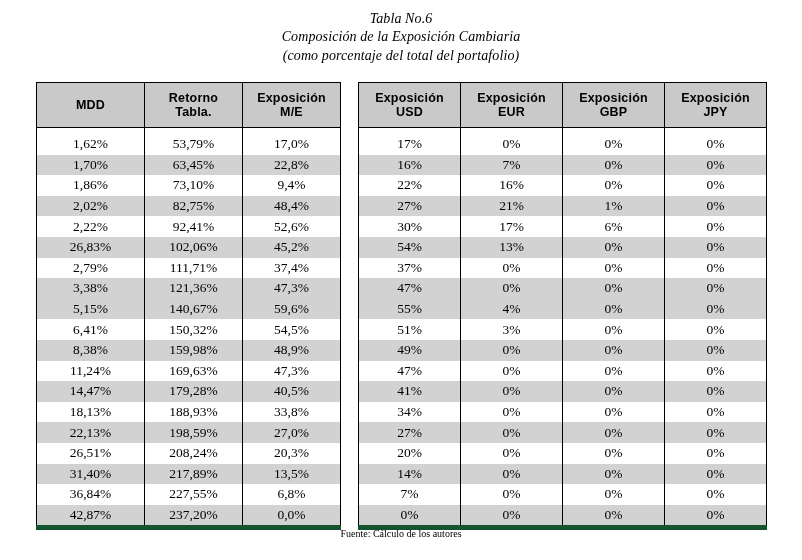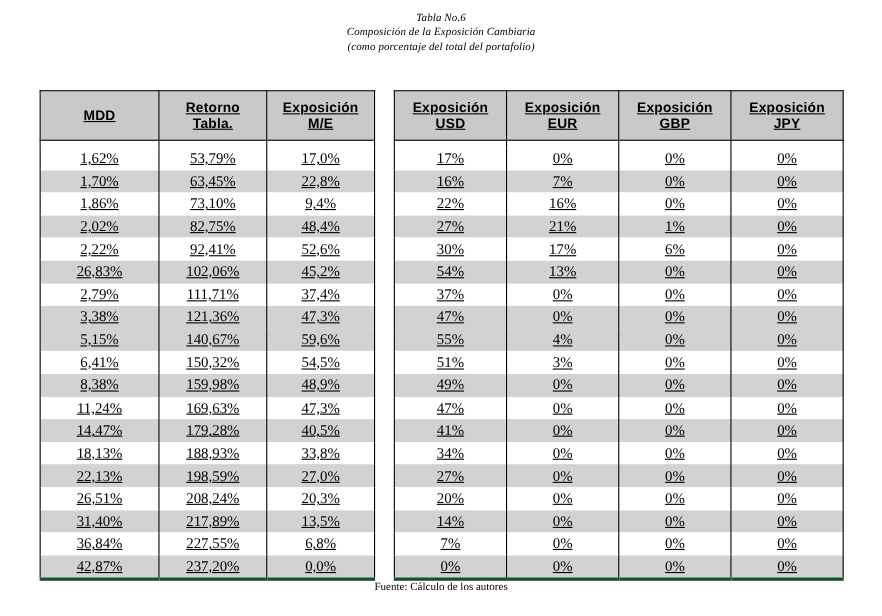--- a/index.html
+++ b/index.html
@@ -20,35 +20,34 @@
     height: 560px;
     box-sizing: border-box;
   }
   .title-block {
     text-align: center;
     padding-top: 10px;
     line-height: 1.32;
   }
   .title-line {
     font-style: italic;
-    font-size: 10px;
+    font-size: 14px;
     letter-spacing: 0.1px;
   }
   .table-wrap {
     position: absolute;
     left: 36px;
     top: 82px;
     width: 730px;
   }
   table.maintable {
     border-collapse: collapse;
     width: 730px;
     table-layout: fixed;
     font-family: "Liberation Serif", serif;
-    text-decoration: underline;
   }
   table.maintable td, table.maintable th {
     padding: 0;
     margin: 0;
   }
   .hdr-row th {
     background: #c9c9c9;
     border: 1px solid #000000;
     font-family: "Liberation Sans", sans-serif;
     font-weight: bold;
@@ -75,21 +74,21 @@
     border: none;
     background: #ffffff;
   }
   .data-row.shaded td:not(.gap) {
     background: #d2d2d2;
   }
   .data-row.plain td:not(.gap) {
     background: #ffffff;
   }
   .data-row.last td:not(.gap) {
-    border-bottom: 3px solid #14532d;
+    border-bottom: 5px solid #14532d;
   }
   .spacer-row td {
     height: 6px;
     border-left: 1px solid #000000;
     border-right: 1px solid #000000;
     background: #ffffff;
   }
   .spacer-row td.gap {
     border: none;
   }

